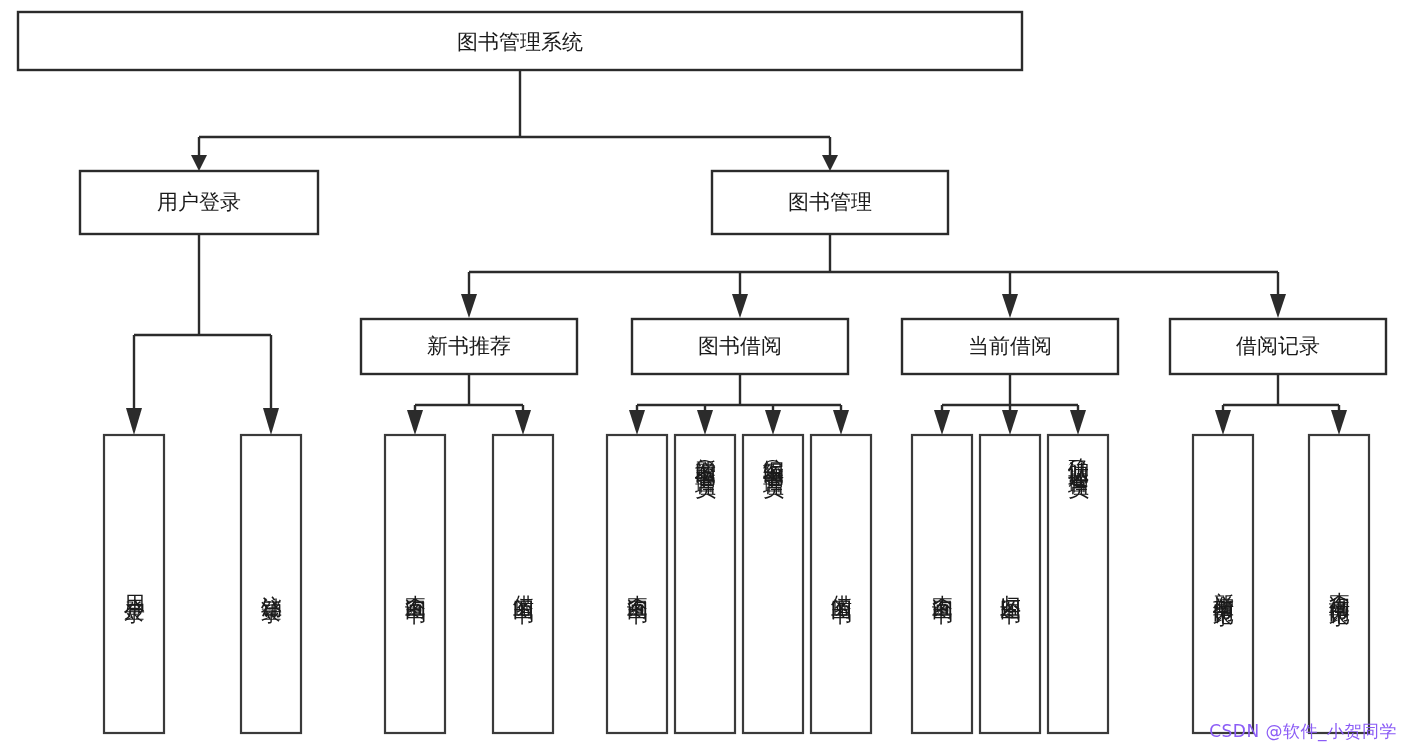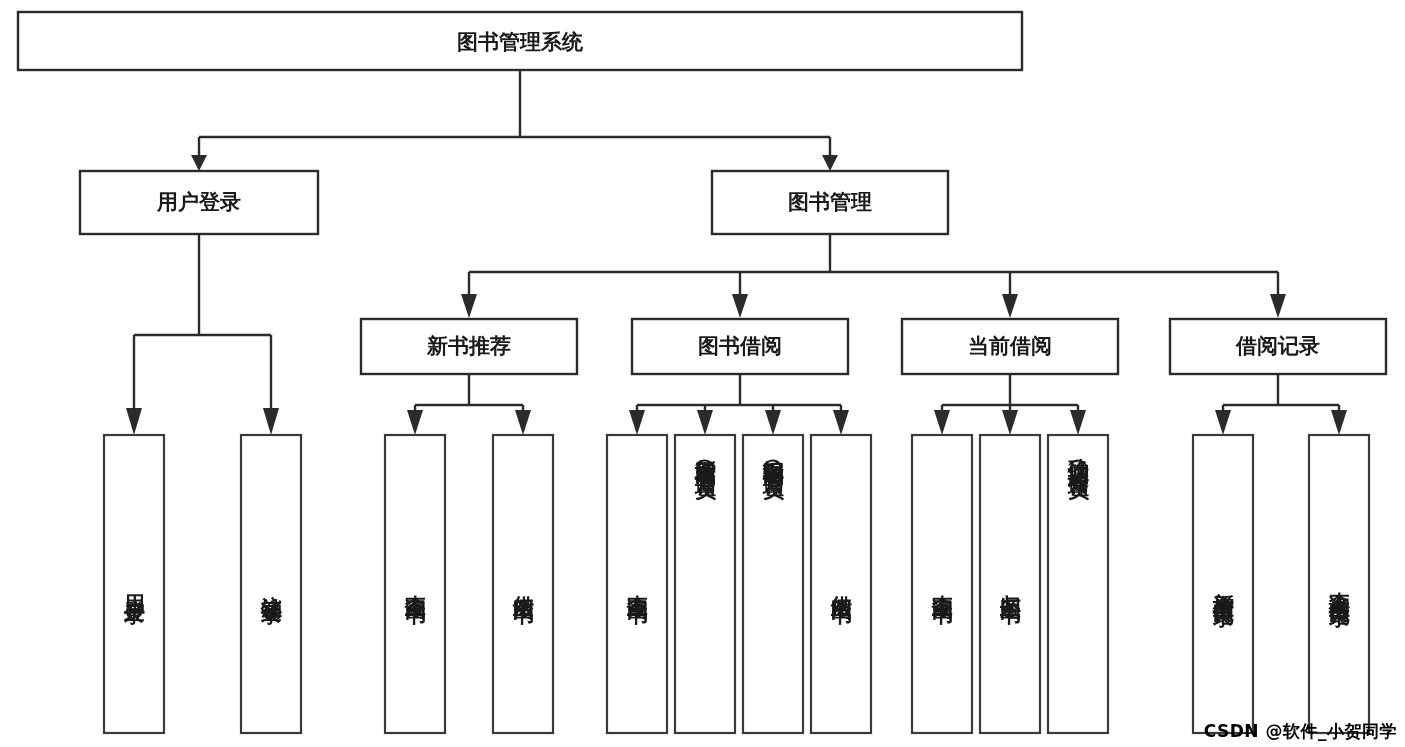--- a/index.html
+++ b/index.html
@@ -12,21 +12,20 @@
     width: 1405px;
     height: 747px;
     overflow: hidden;
     font-family: "DejaVu Sans", "Liberation Sans", sans-serif;
   }
   #diagram-root {
     position: relative;
     width: 1405px;
     height: 747px;
     background: #ffffff;
-    font-weight: bold;
   }
   svg#tree-svg {
     position: absolute;
     left: 0;
     top: 0;
     width: 1405px;
     height: 747px;
     display: block;
   }
   .node-box {
@@ -73,21 +72,21 @@
     align-items: center;
     justify-content: center;
     pointer-events: none;
   }
   .watermark {
     position: absolute;
     right: 8px;
     bottom: 4px;
     font-family: "DejaVu Sans", "Liberation Sans", sans-serif;
     font-size: 17px;
-    color: #000000;
+    color: #8b5cf6;
     letter-spacing: 0.5px;
     white-space: nowrap;
   }
 </style>
 </head>
 <body>
 
 <div id="diagram-root">
 
   <svg id="tree-svg" viewBox="0 0 1405 747" xmlns="http://www.w3.org/2000/svg">

